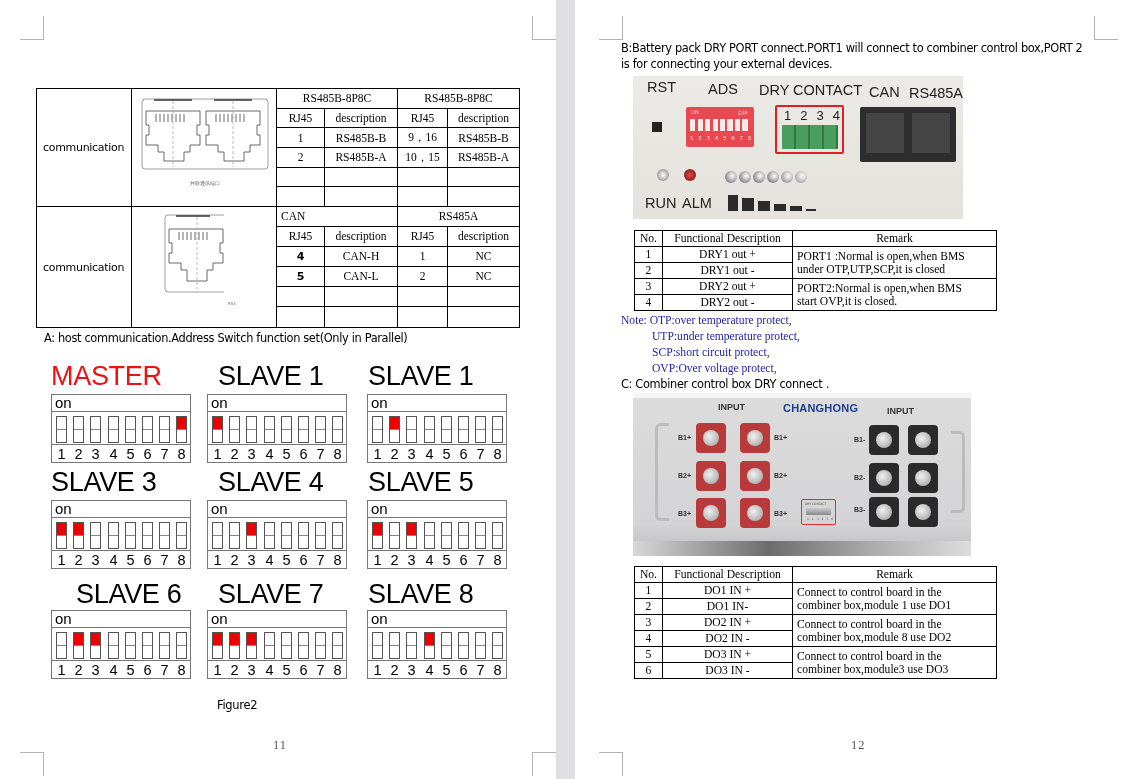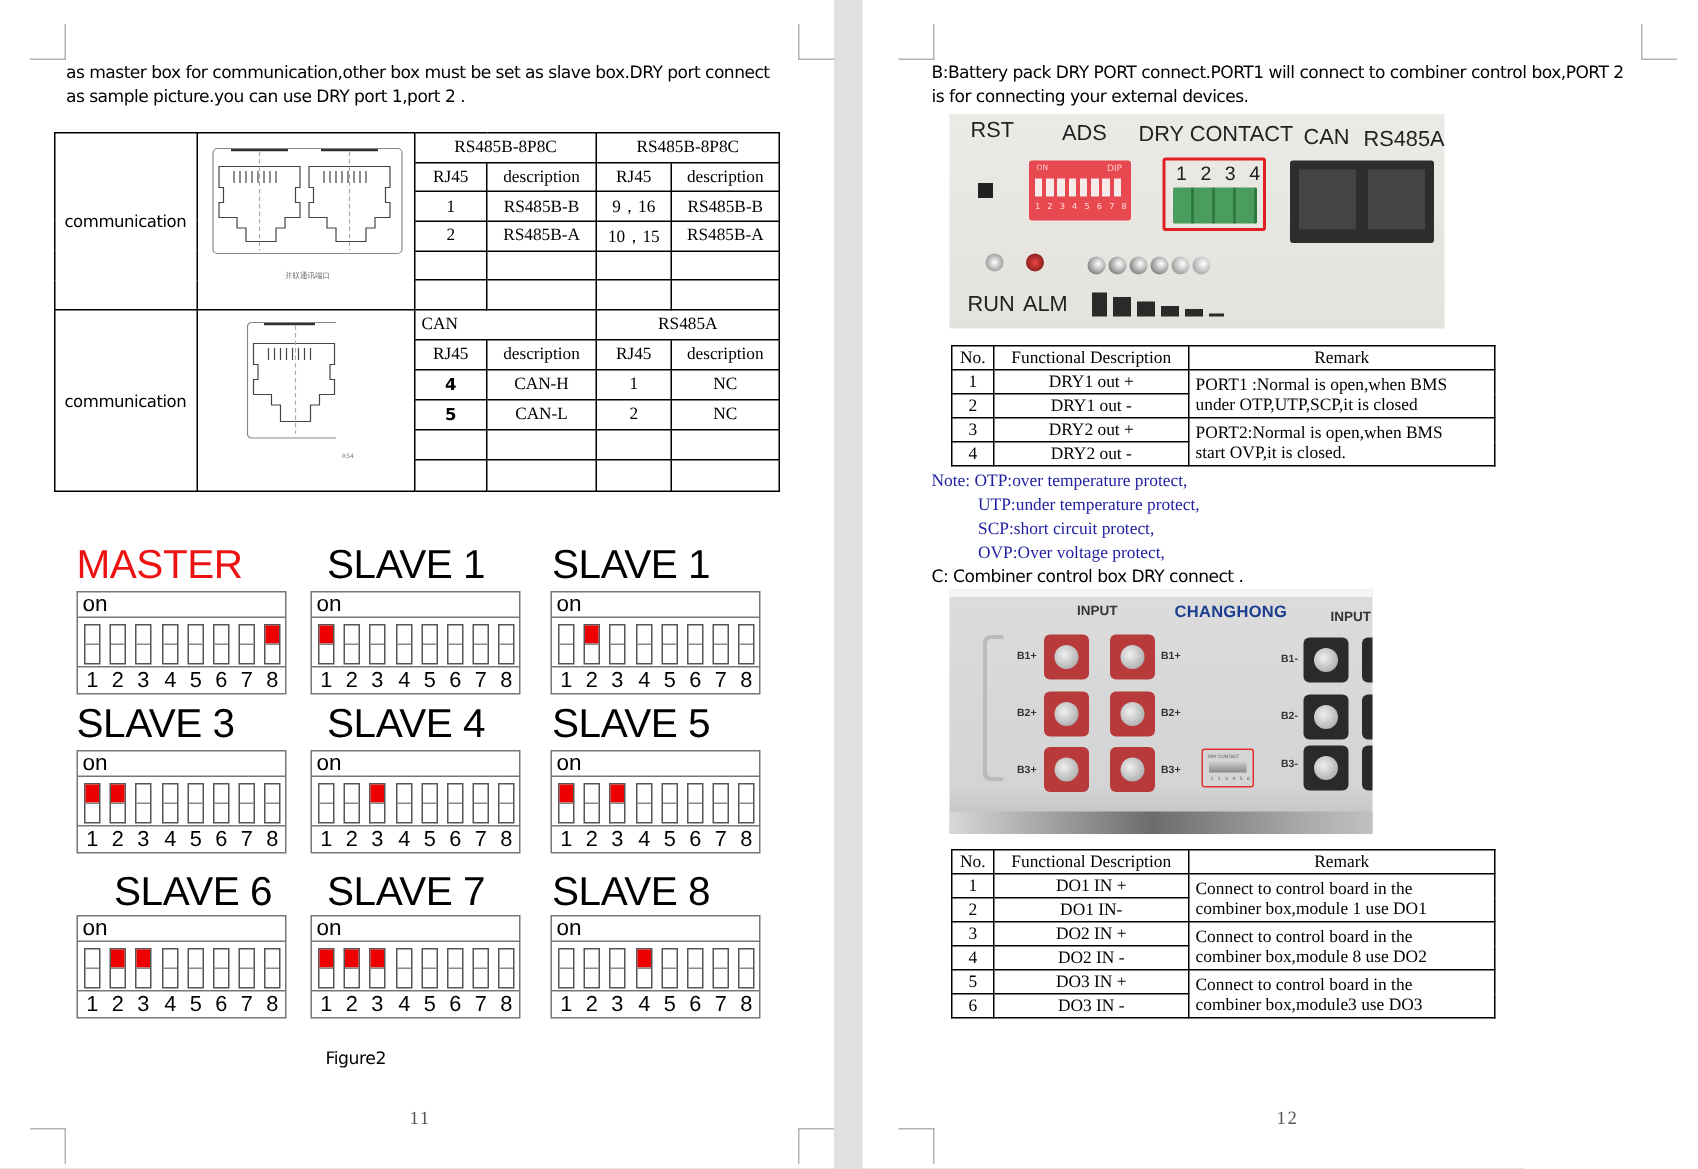--- a/index.html
+++ b/index.html
@@ -45,38 +45,36 @@
   .photo { position: absolute; overflow: hidden; }
   .bms-photo { left: 633px; top: 76px; width: 330px; height: 143px; background: linear-gradient(180deg, #eceae6 0%, #e4e2dc 100%); }
   .ptxt { position: absolute; font-family: "Liberation Sans", sans-serif; font-size: 14.5px; color: #222; white-space: nowrap; }
 
   .rtable { position: absolute; table-layout: fixed; }
   .rtable td { border: 1px solid #000; font-family: "Liberation Serif", serif; font-size: 11.6px; line-height: 13px; padding: 0; text-align: center; height: 16px; }
   .rtable td.remark { text-align: left; padding-left: 4px; font-size: 11.6px; vertical-align: middle; }
 
   .note { position: absolute; font-family: "Liberation Serif", serif; font-size: 11.6px; line-height: 16px; color: #1e1ea0; white-space: nowrap; }
 
-  .combiner-photo { left: 633px; top: 393px; width: 282px; height: 163px; background: linear-gradient(180deg, #dcdcdc 0%, #d4d4d6 80%, #bdbdbd 100%); padding-left: 14px; }
+  .combiner-photo { left: 633px; top: 393px; width: 338px; height: 163px; background: linear-gradient(180deg, #dcdcdc 0%, #d4d4d6 80%, #bdbdbd 100%); padding-left: 14px; }
   .term { position: absolute; width: 30px; height: 30px; border-radius: 4px; }
   .term.red { background: #b83a3a; }
   .term.black { background: #2a2a2a; }
   .term .cap { position: absolute; left: 7px; top: 7px; width: 16px; height: 16px; border-radius: 50%; background: radial-gradient(circle at 40% 40%, #f0f0f0, #9a9a9a); }
   .tlabel { position: absolute; font-family: "Liberation Sans", sans-serif; font-size: 7px; font-weight: bold; color: #333; }
 </style>
 </head>
 <body>
 
 <div class="page" id="page-left">
   <div class="crop tl" style="left:20px;top:16px;"></div>
   <div class="crop tr" style="left:532px;top:16px;"></div>
   <div class="crop bl" style="left:20px;top:752px;"></div>
   <div class="crop br" style="left:532px;top:752px;"></div>
 
-  <div class="para" style="left:44px;top:40px;">as master box for communication,other box must be set as slave box.DRY port connect</div>
-  <div class="para" style="left:44px;top:56px;">as sample picture.you can use DRY port 1,port 2 .</div>
 
   <table class="ctable">
     <colgroup>
       <col style="width:95px">
         <col style="width:145px">
         <col style="width:48px">
         <col style="width:73px">
         <col style="width:50px">
         <col style="width:72px">
     </colgroup>
@@ -180,20 +178,21 @@
         </tr>
     <tr>
           <td style="height:20px"></td>
           <td></td>
           <td></td>
           <td></td>
         </tr>
   </tbody>
     </table>
 
+  <div class="para" style="left:44px;top:330px;">A: host communication.Address Switch function set(Only in Parallel)</div>
 
   <div id="dip-grid">
       <div class="dip-title master" style="left: 51px; top: 362px;">MASTER</div>
       <div class="dip-box" style="left: 51px; top: 394px;">
         <div class="dip-on">on</div>
         <div class="dip-switches">
           <div class="sw" style="left: 4px;"></div>
           <div class="sw" style="left: 21px;"></div>
           <div class="sw" style="left: 38px;"></div>
           <div class="sw" style="left: 56px;"></div>

